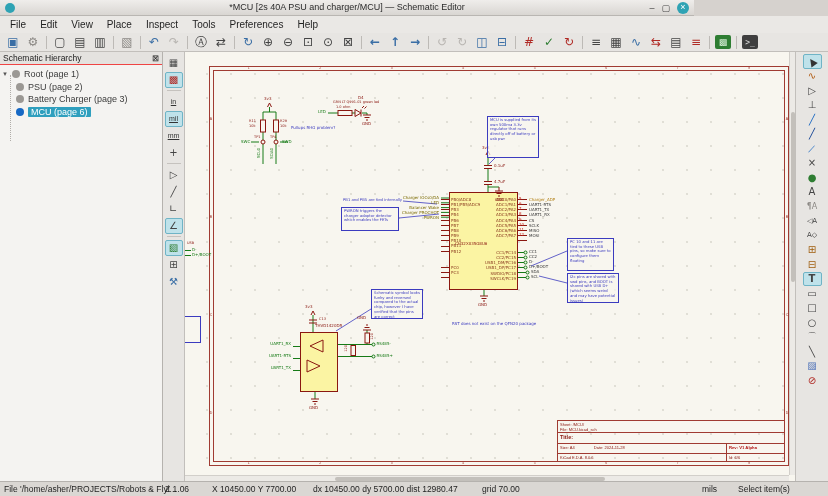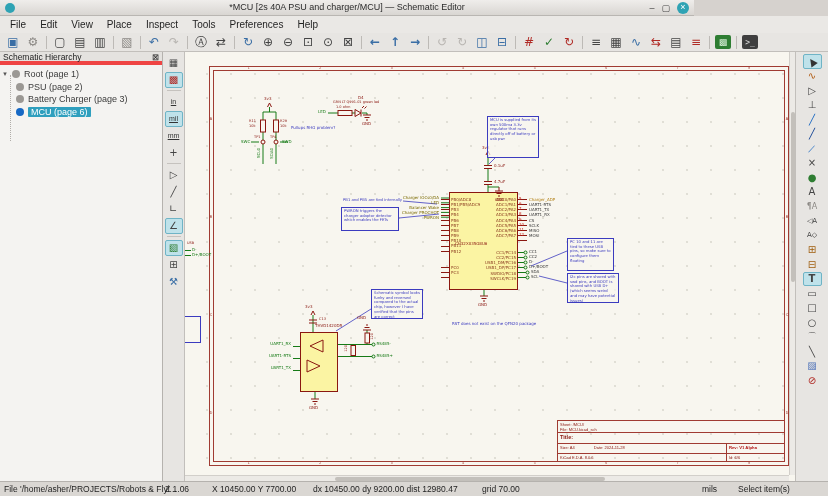--- a/index.html
+++ b/index.html
@@ -15,21 +15,21 @@
 
 .menubar{position:absolute;left:0;top:16px;width:828px;height:17px;background:#eae8e5;display:flex;align-items:center;padding-left:3px}
 .menubar .menu-item{padding:2px 7px;font-size:10px;color:#1f1f1f}
 
 .toolbar{position:absolute;left:0;top:33px;width:828px;height:19px;background:#e7e5e2;border-bottom:1px solid #c2bfbb;display:flex;align-items:center;padding-left:3px}
 .tbtn{width:20px;height:17px;display:flex;align-items:center;justify-content:center;font-size:12px;border-radius:2px}
 .tsep{width:1px;height:13px;background:#bdbab6;margin:0 3px}
 .g{font-family:"DejaVu Sans",sans-serif}
 
 .panel{position:absolute;left:0;top:52px;width:163px;bottom:15px;background:#f4f3f1;border-right:1px solid #b5b2ae}
-.panel-h{height:13px;background:#e4e2df;border-bottom:4px solid #ef4444;font-size:8.5px;color:#222;display:flex;justify-content:space-between;align-items:center;padding:0 3px}
+.panel-h{height:13px;background:#e4e2df;border-bottom:1px solid #ef4444;font-size:8.5px;color:#222;display:flex;justify-content:space-between;align-items:center;padding:0 3px}
 .tree{position:relative;padding-top:3px}
 .guide{position:absolute;left:10px;top:10px;bottom:auto;height:66px;border-left:1px dotted #b0ada9}
 .tree-row{position:relative;height:12.5px;display:flex;align-items:center;font-size:9px;color:#3c3c3c}
 .tw{width:10px;text-align:center;font-size:7px;color:#555}
 .dot{width:8px;height:8px;border-radius:50%;background:#9b9894;margin:0 4px 0 2px;flex:0 0 auto}
 .dot.blue{background:#1668c4}
 .sel-label{background:#2f9fbe;color:#fff;padding:0 3px;border-radius:1px}
 .indent{width:14px}
 
 .ltb{position:absolute;left:163px;top:52px;width:22px;bottom:15px;background:#e7e5e2;border-right:1px solid #c2bfbb;display:flex;flex-direction:column;align-items:center;padding-top:2px}
@@ -547,17 +547,17 @@
     </div>
   <div class="tbtn">
       <span class="g c-red">⊘</span>
     </div>
 </div>
 
 <div class="statusbar">
   <span style="left:4px">File '/home/asher/PROJECTS/Robots &amp; Flyi...</span>
   <span style="left:165px">Z 1.06</span>
   <span style="left:212px">X 10450.00 Y 7700.00</span>
-  <span style="left:313px">dx 10450.00 dy 9200.00 dist 12980.47</span>
+  <span style="left:313px">dx 10450.00 dy 5700.00 dist 12980.47</span>
   <span style="left:482px">grid 70.00</span>
   <span style="left:702px">mils</span>
   <span style="left:738px">Select item(s)</span>
 </div>
 
 </body></html>

